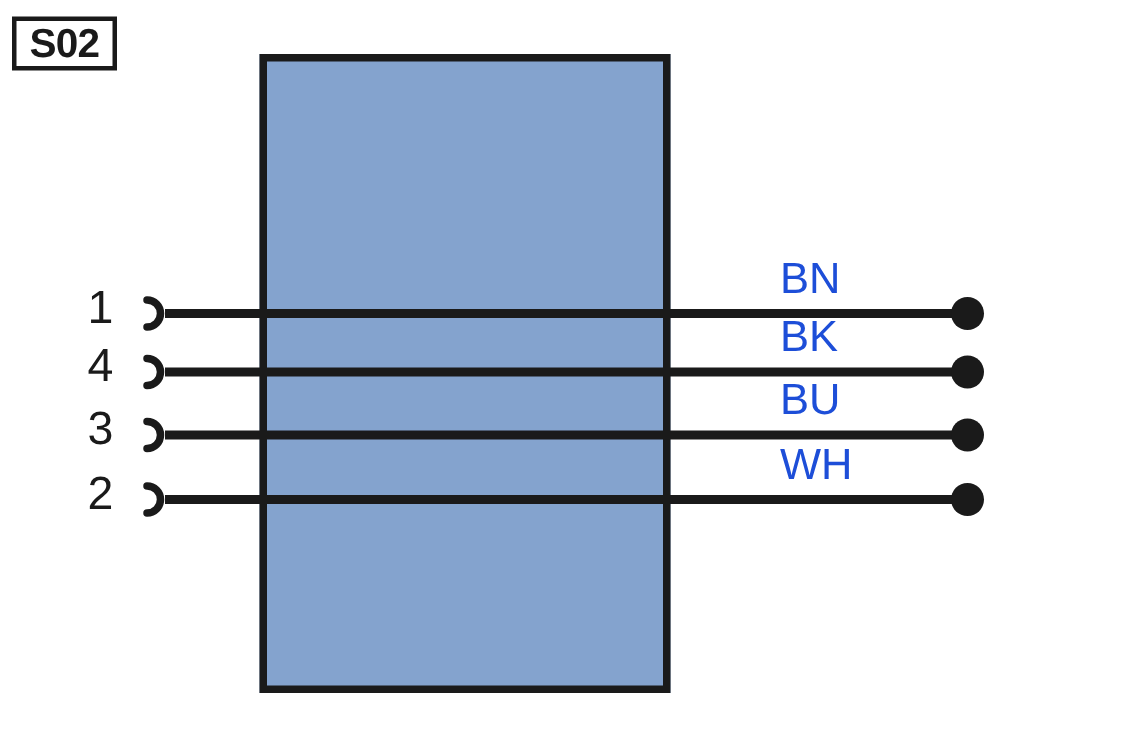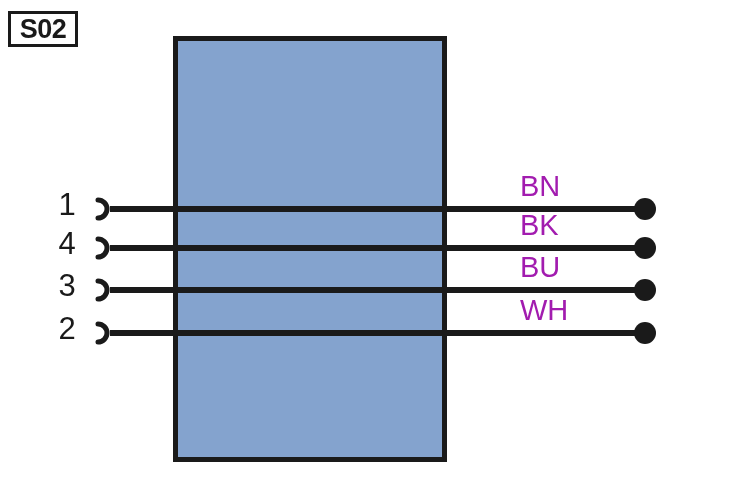--- a/index.html
+++ b/index.html
@@ -81,21 +81,21 @@
     top: -3px;
     width: 537px;
     height: 6px;
     background: #1a1a1a;
   }
   .wire-label {
     position: absolute;
     left: 520px;
     top: -37px;
     font-size: 29px;
-    color: #a21caf;
+    color: #1d4ed8;
     line-height: 1;
     white-space: nowrap;
   }
   .terminal-dot {
     position: absolute;
     left: 634px;
     top: -11px;
     width: 22px;
     height: 22px;
     border-radius: 50%;

